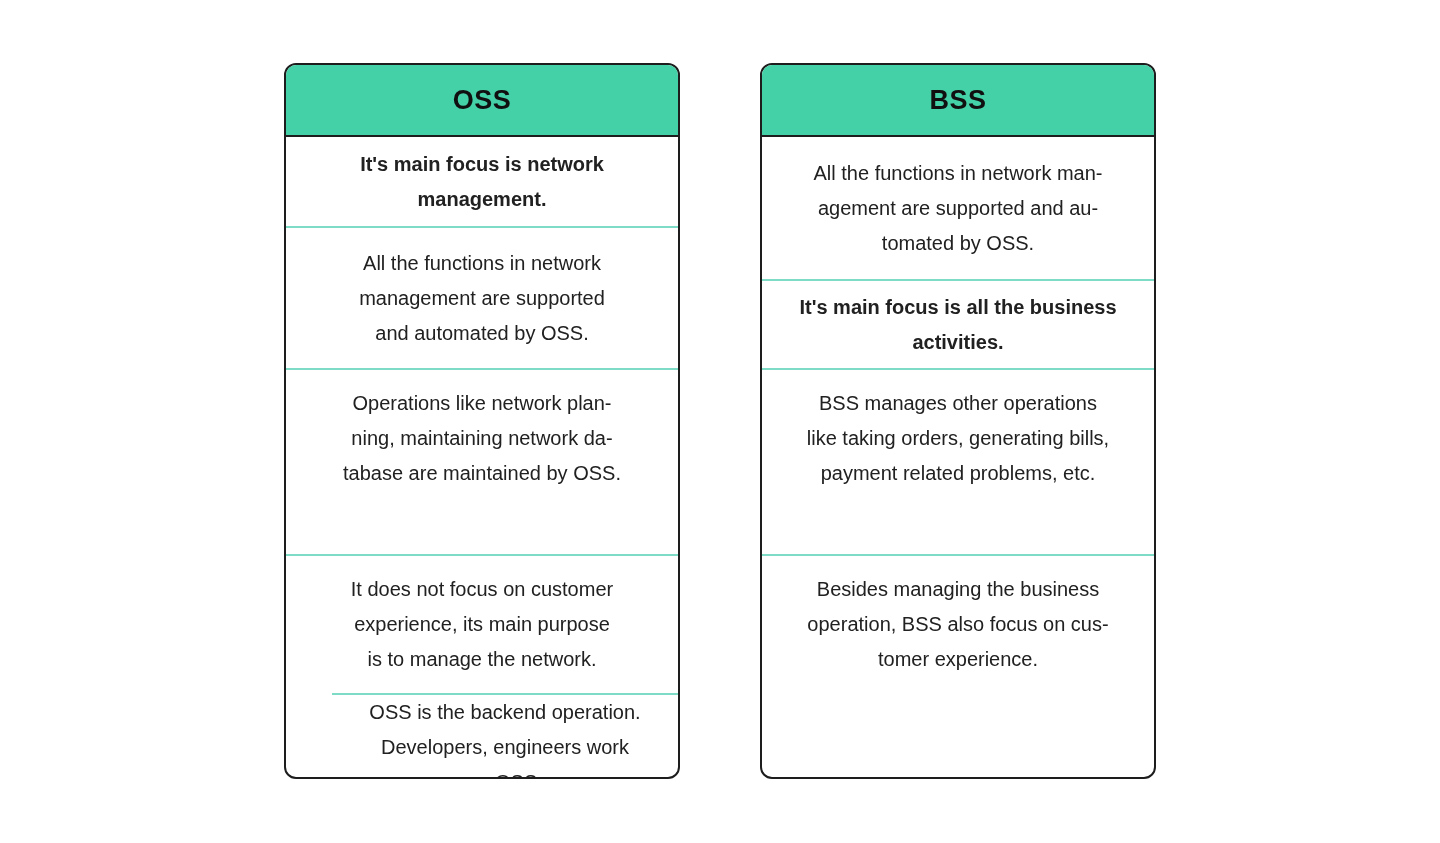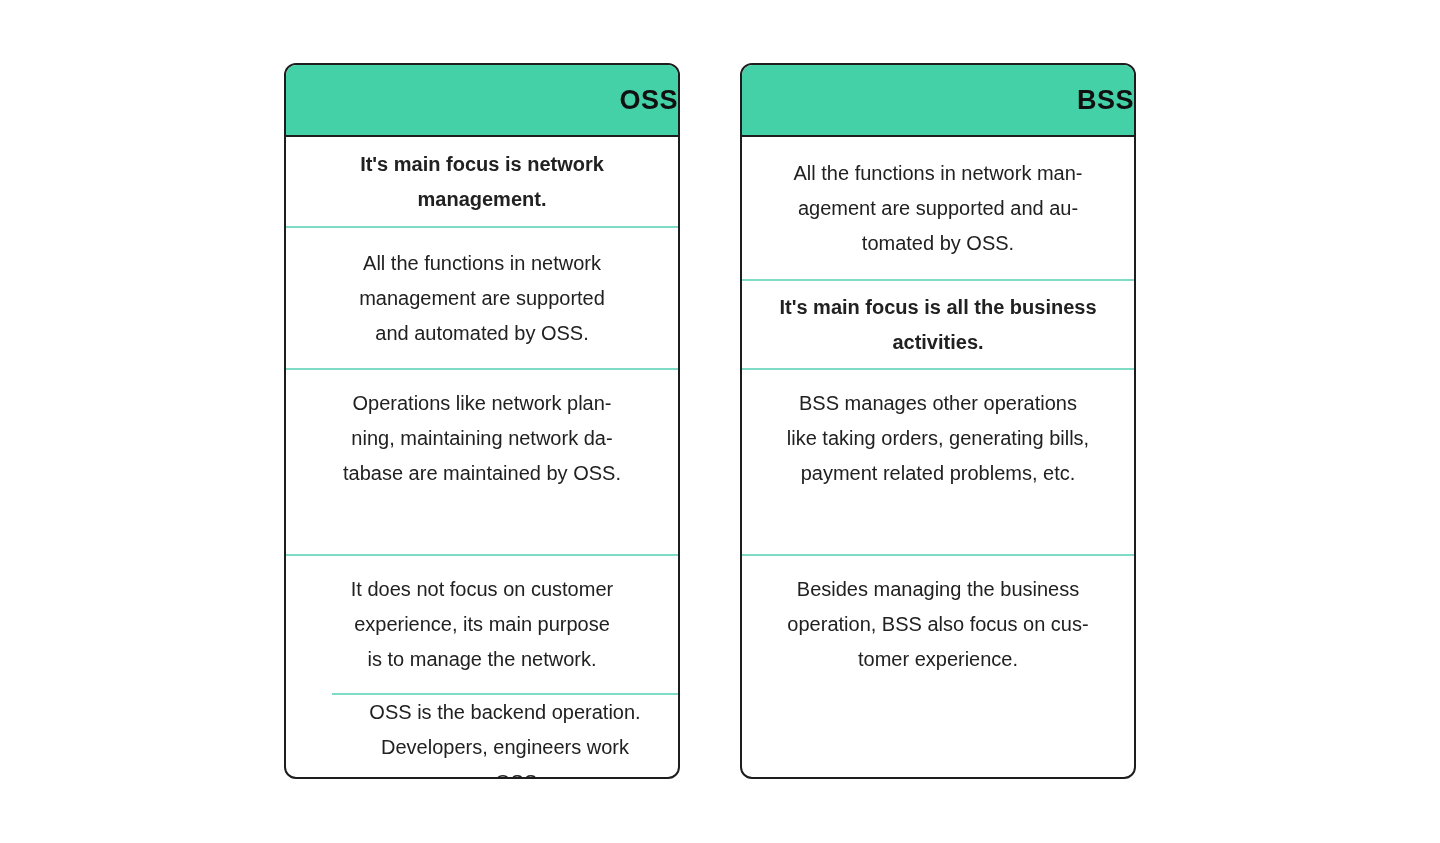--- a/index.html
+++ b/index.html
@@ -17,30 +17,30 @@
     width: 396px;
     height: 716px;
     background: #ffffff;
     border: 2px solid #1d1d1d;
     border-radius: 12px;
     overflow: hidden;
     display: flex;
     flex-direction: column;
   }
   .card-oss { left: 284px; }
-  .card-bss { left: 740px; }
+  .card-bss { left: 760px; }
 
   .card-header {
     height: 72px;
     flex: 0 0 72px;
     background: #45d1a7;
     border-bottom: 2px solid #1d1d1d;
     display: flex;
     align-items: center;
-    justify-content: flex-end;
+    justify-content: center;
   }
   .card-header .title {
     font-size: 27px;
     font-weight: 700;
     color: #101010;
     letter-spacing: 0.5px;
   }
 
   .row {
     display: flex;

